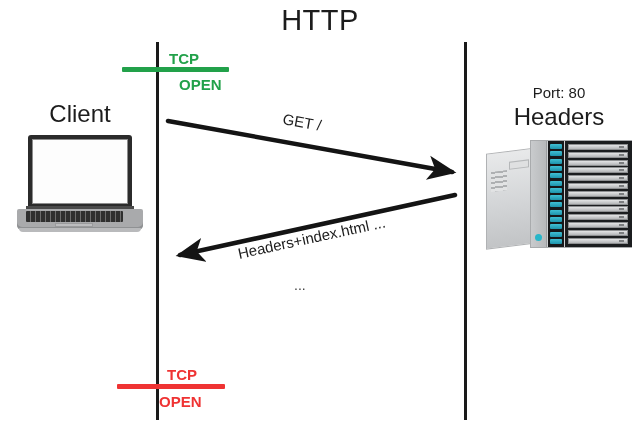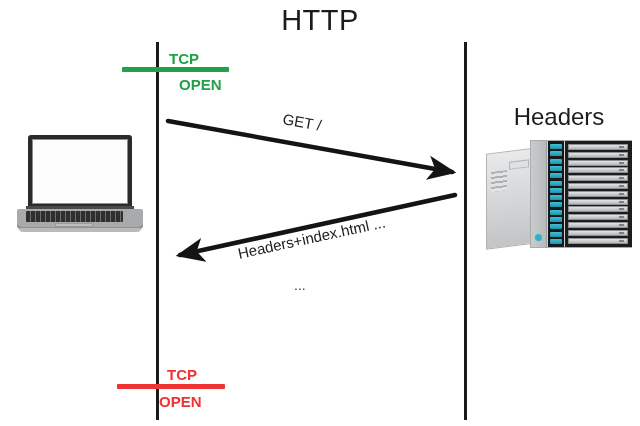--- a/index.html
+++ b/index.html
@@ -352,33 +352,35 @@
     </defs>
     <line x1="168" y1="121" x2="452" y2="172" stroke="#141414" stroke-width="4.5" stroke-linecap="round" marker-end="url(#arrowhead-right)"></line>
     <line x1="455" y1="195" x2="180" y2="255" stroke="#141414" stroke-width="4.5" stroke-linecap="round" marker-end="url(#arrowhead-left)"></line>
   </svg>
 
   <div class="msg-label" id="label-get">GET /</div>
   <div class="msg-label" id="label-response">Headers+index.html ...</div>
   <div class="msg-label" id="label-ellipsis">...</div>
 
   <div id="client-group">
+    <div id="client-label">Client</div>
     <div id="laptop">
       <div id="laptop-lid">
         <div id="laptop-screen"></div>
       </div>
       <div id="laptop-hinge"></div>
       <div id="laptop-base"></div>
       <div id="laptop-keyboard"></div>
       <div id="laptop-trackpad"></div>
       <div id="laptop-shadow"></div>
     </div>
   </div>
 
   <div id="server-group">
+    <div id="server-port">Port: 80</div>
     <div id="server-label">Headers</div>
     <div id="server-rack">
       <div id="rack-side">
         <div id="rack-side-vents"></div>
         <div id="rack-side-panel"></div>
       </div>
       <div id="rack-front">
         <div id="rack-bezel">
           <div id="rack-bezel-led"></div>
         </div>

